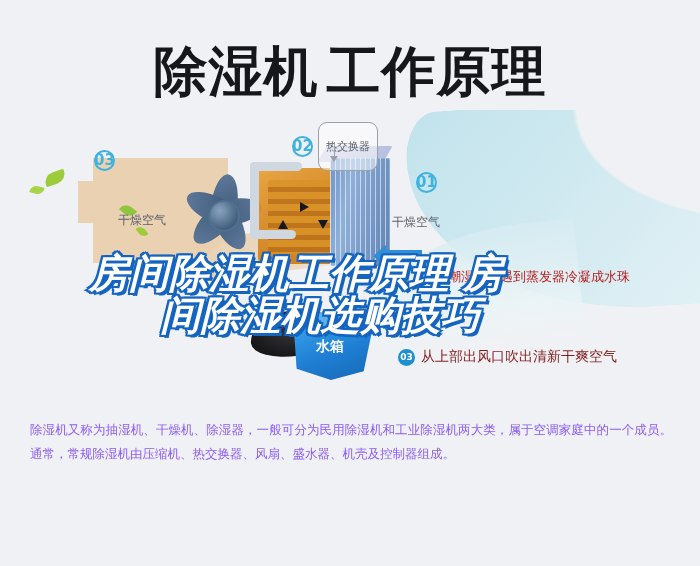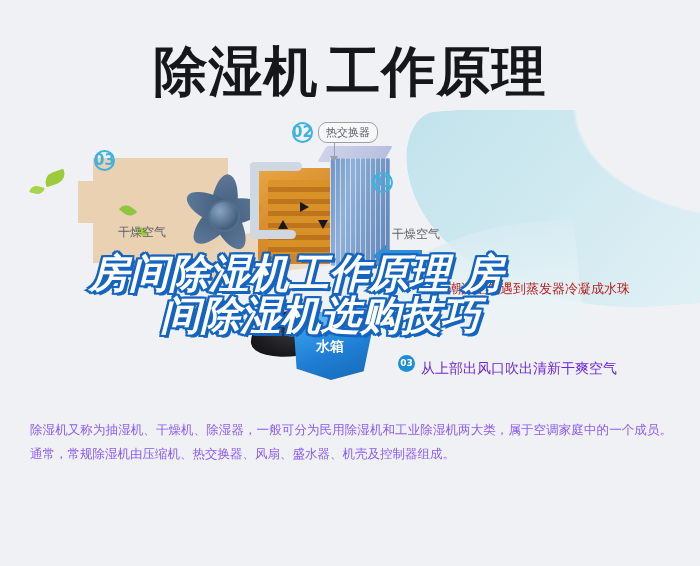--- a/index.html
+++ b/index.html
@@ -129,43 +129,43 @@
     font-size:15px;font-weight:bold;line-height:1;
     font-family:"DejaVu Sans","Liberation Sans",sans-serif;
   }
   .badge-fill{
     display:inline-flex;align-items:center;justify-content:center;
     width:17px;height:17px;border-radius:50%;
     background:#1e8fd0;color:#ffffff;
     font-size:9px;font-weight:bold;line-height:1;
     font-family:"DejaVu Sans","Liberation Sans",sans-serif;
   }
-  .lbl-text{font-size:12px;color:#4a4f57;font-family:Liberation Sans, sans-serif;margin-top:12px;}
+  .lbl-text{font-size:12px;color:#4a4f57;font-family:Liberation Sans, sans-serif;}
 
   .cal-03{position:absolute;left:94px;top:40px;}
   .cal-03-text{position:absolute;left:118px;top:102px;color:#5d6169;font-size:12px;}
 
   .cal-02{position:absolute;left:292px;top:12px;display:flex;align-items:center;gap:5px;}
   .cal-02-box{
-    border:1px solid #9aa0a8;border-radius:9px;padding:2px 7px;background:rgba(255,255,255,.5);
+    border:1px solid #9aa0a8;border-radius:9px;padding:16px 7px;background:rgba(255,255,255,.5);
     font-size:11px;color:#5a6068;position:relative;
     font-family:"DejaVu Sans","Liberation Sans",sans-serif;
   }
   .cal-02-stem{position:absolute;left:334px;top:32px;width:1px;height:16px;background:#9aa0a8;}
   .cal-02-stem:after{content:"";position:absolute;left:-4px;top:14px;width:0;height:0;
     border-top:6px solid #9aa0a8;border-left:4px solid transparent;border-right:4px solid transparent;}
 
-  .cal-01{position:absolute;left:372px;top:62px;}
+  .cal-01{position:absolute;left:416px;top:62px;}
   .cal-01-text{position:absolute;left:392px;top:104px;color:#5d6169;font-size:12px;}
 
   
   .info-02{position:absolute;left:448px;top:158px;display:flex;align-items:center;gap:5px;}
   .info-02 .lbl-text{font-size:13px;color:#b91c1c;}
   .info-03{position:absolute;left:398px;top:238px;display:flex;align-items:center;gap:6px;}
-  .info-03 .lbl-text{font-size:14px;color:#6d28d9;}
+  .info-03 .lbl-text{font-size:14px;color:#7f1d1d;}
 
   
   .overlay{
     position:absolute;left:0;top:252px;width:592px;
     text-align:center;pointer-events:none;
   }
   .overlay-line{
     font-size:40px;font-weight:bold;font-style:italic;
     color:#ffffff;line-height:1.06;letter-spacing:0px;
     font-family:"DejaVu Sans","Liberation Sans",sans-serif;

